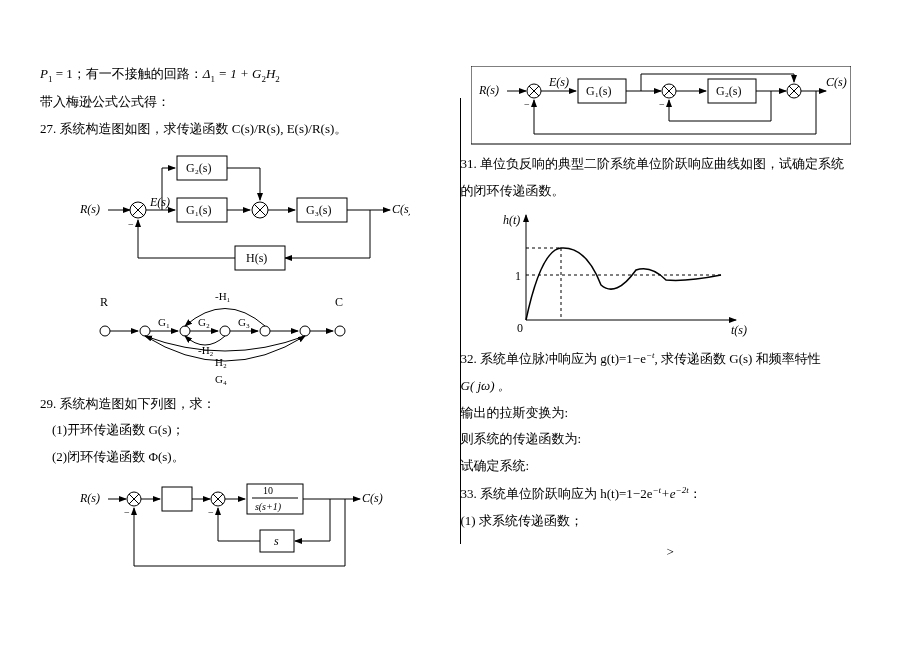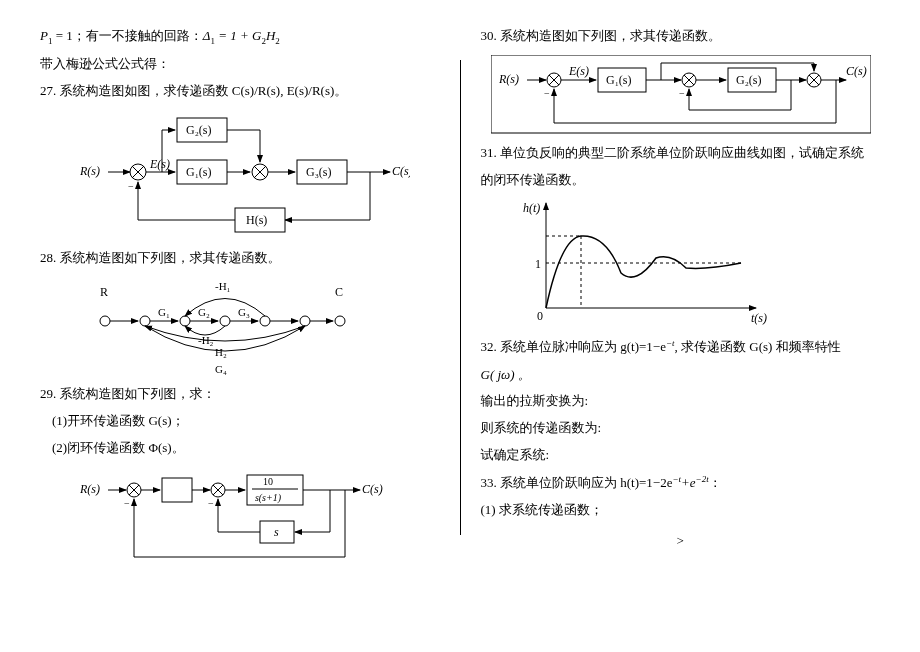--- a/index.html
+++ b/index.html
@@ -7,21 +7,21 @@
       font-size: 13px;
       margin: 0;
       padding: 20px 40px;
       background: white;
       color: black;
       width: 920px;
       box-sizing: border-box;
     }
     .page {
       display: flex;
-      gap: 20px;
+      margin-top: 38px;
     }
     .column {
       flex: 1;
       min-width: 0;
     }
     .divider {
       width: 1px;
       background: #000;
       margin: 40px 0;
     }
@@ -108,21 +108,20 @@
 
         <line x1="290" y1="62" x2="290" y2="110" stroke="black"></line>
         <line x1="290" y1="110" x2="205" y2="110" stroke="black" marker-end="url(#arr)"></line>
         <rect x="155" y="98" width="50" height="24" fill="white" stroke="black"></rect>
         <text x="166" y="114" font-size="12">H(s)</text>
         <line x1="155" y1="110" x2="58" y2="110" stroke="black"></line>
         <line x1="58" y1="110" x2="58" y2="72" stroke="black" marker-end="url(#arr)"></line>
       </svg>
     </div>
 
-    <div class="line">28.  系统构造图如下列图，求其传递函数。</div>
 
     <div class="diagram-box">
       <svg width="280" height="100" viewBox="0 0 280 100">
         <defs>
           <marker id="arr2" markerWidth="8" markerHeight="8" refX="7" refY="3" orient="auto">
             <path d="M0,0 L8,3 L0,6 Z" fill="black"></path>
           </marker>
         </defs>
         <text x="20" y="20" font-size="12">R</text>
         <text x="255" y="20" font-size="12">C</text>
@@ -202,21 +201,20 @@
         <line x1="265" y1="90" x2="54" y2="90" stroke="black"></line>
         <line x1="54" y1="90" x2="54" y2="32" stroke="black" marker-end="url(#arr3)"></line>
       </svg>
     </div>
   </div>
 
   <div class="divider"></div>
 
   <div class="column">
 
-    <div class="line">30. 系统构造图如下列图，求其传递函数。</div>
 
     <div class="diagram-box" style="margin-left:10px">
       <svg width="380" height="80" viewBox="0 0 380 80">
         <defs>
           <marker id="arr4" markerWidth="8" markerHeight="8" refX="7" refY="3" orient="auto">
             <path d="M0,0 L8,3 L0,6 Z" fill="black"></path>
           </marker>
         </defs>
         <rect x="0" y="0" width="380" height="78" fill="none" stroke="black"></rect>
         <text x="8" y="28" font-size="12" font-style="italic">R(s)</text>

